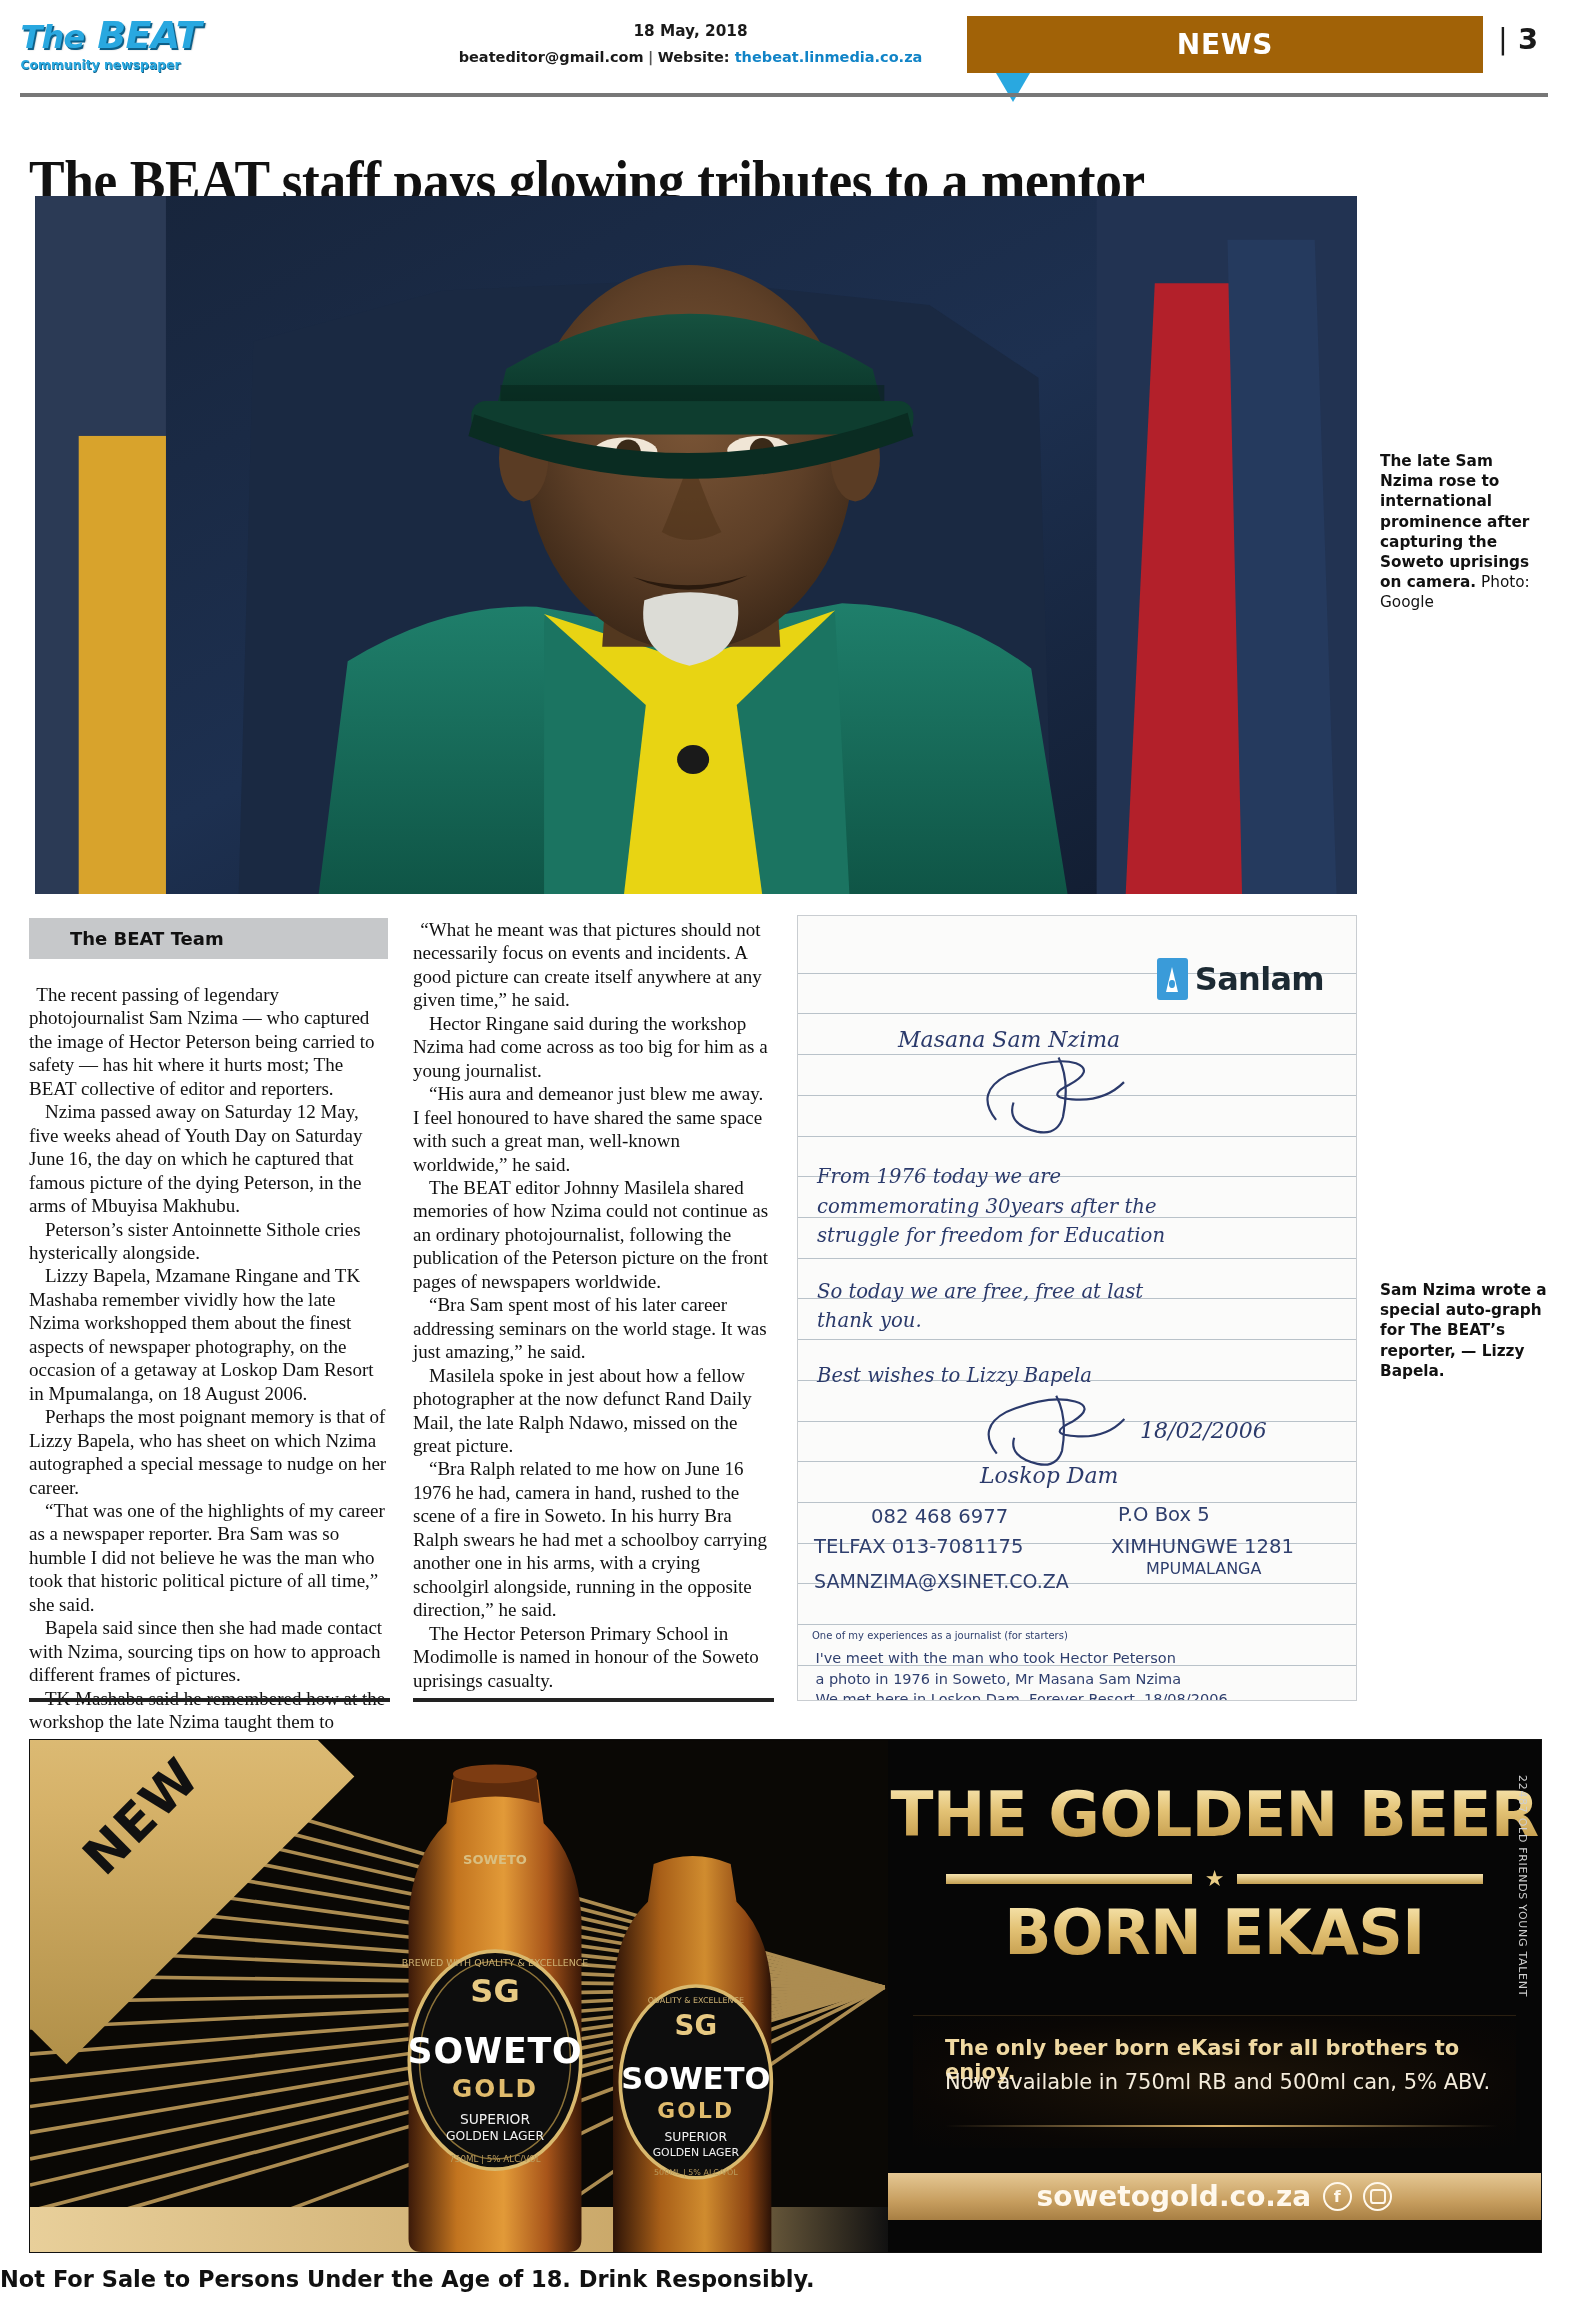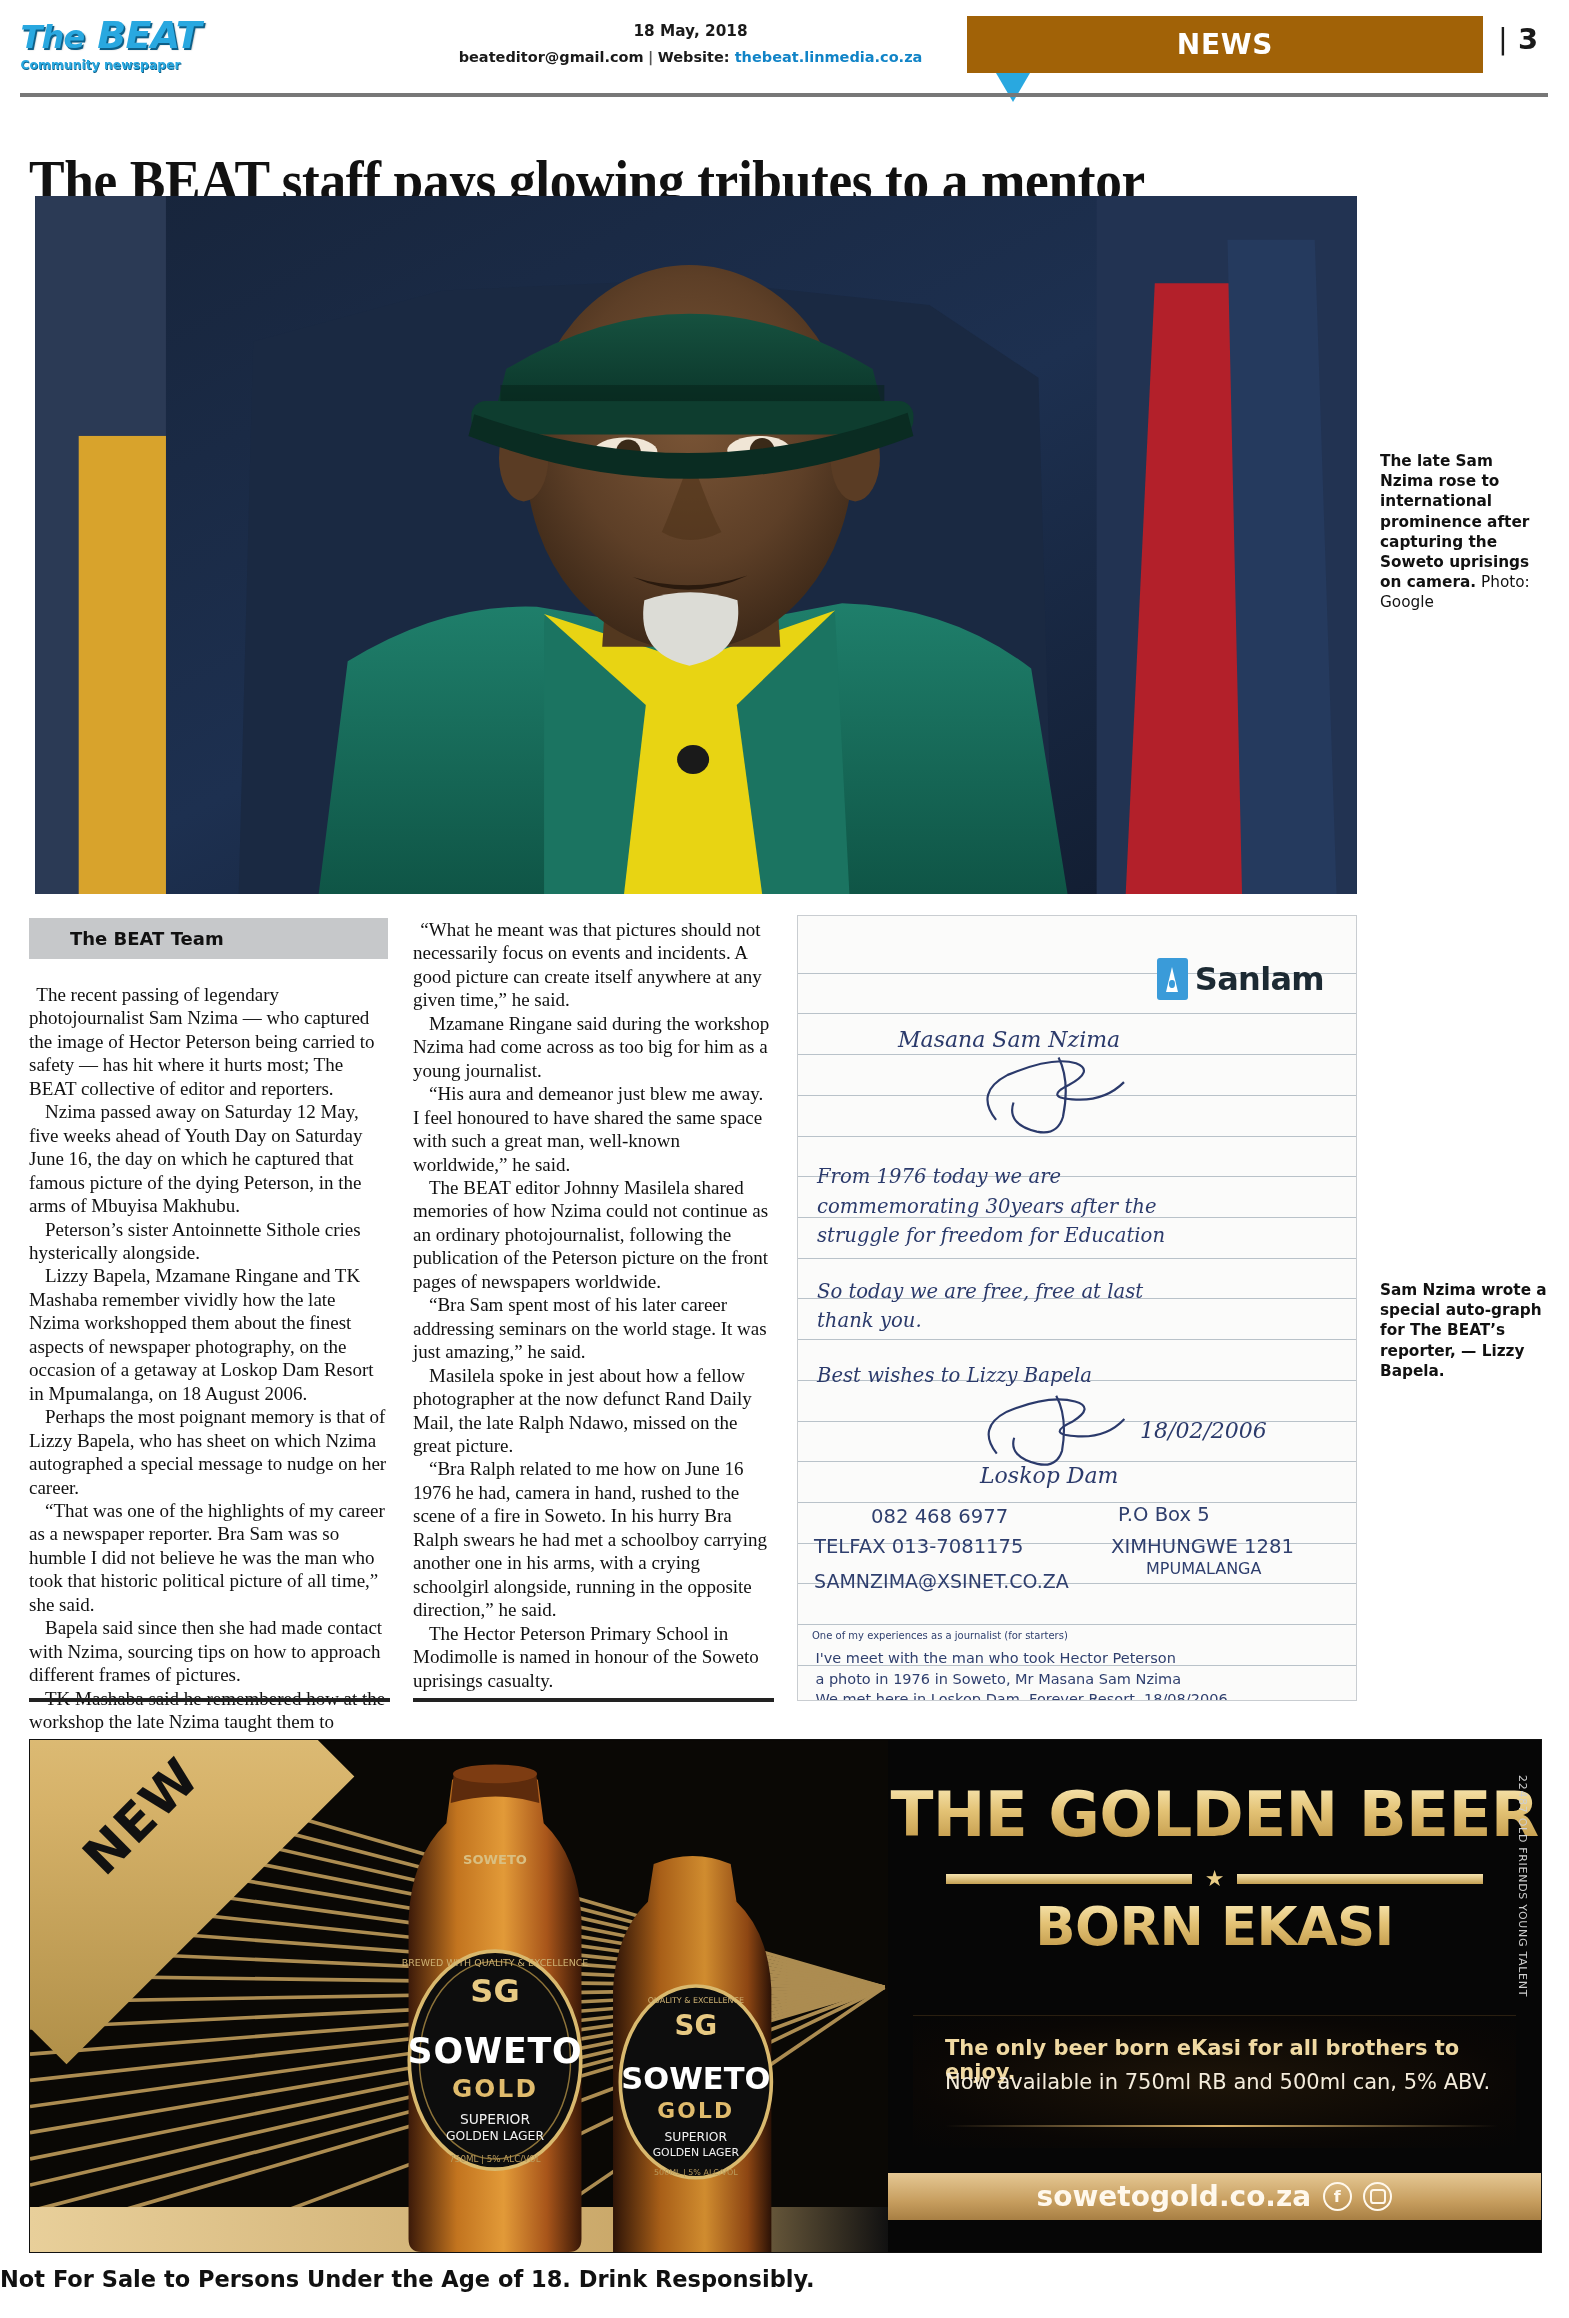--- a/index.html
+++ b/index.html
@@ -149,21 +149,21 @@
     background:linear-gradient(90deg,#e8cf9a,#caa869 70%,#111);
   }
   .ad-right{position:absolute;left:858px;top:0;width:653px;height:512px;}
   .ad-h1,.ad-h2{
     font-family:"DejaVu Sans", sans-serif;font-weight:bold;text-align:center;
     background:linear-gradient(180deg,#fdf0c0 0%,#e3c275 45%,#b98f3e 100%);
     -webkit-background-clip:text;background-clip:text;color:transparent;
     letter-spacing:-0.7px;
   }
   .ad-h1{position:absolute;left:0;top:38px;width:653px;font-size:63px;}
-  .ad-h2{position:absolute;left:0;top:156px;width:653px;font-size:53px;}
+  .ad-h2{position:absolute;left:0;top:156px;width:653px;font-size:62px;}
   .ad-divider{
     position:absolute;left:58px;top:131px;width:537px;height:16px;
     display:flex;align-items:center;justify-content:center;gap:13px;
   }
   .ad-divider .dline{
     flex:1;height:9.5px;background:linear-gradient(180deg,#f6e3ae,#c39f52);
   }
   .ad-divider .dstar{color:#e9cd86;font-size:22px;line-height:1;}
   .ad-tagbox{
     position:absolute;left:25px;top:275px;width:603px;height:132px;
@@ -322,21 +322,21 @@
     <p>Lizzy Bapela, Mzamane Ringane and TK Mashaba remember vividly how the late Nzima workshopped them about the finest aspects of newspaper photography, on the occasion of a getaway at Loskop Dam Resort in Mpumalanga, on 18 August 2006.</p>
     <p>Perhaps the most poignant memory is that of Lizzy Bapela, who has sheet on which Nzima autographed a special message to nudge on her career.</p>
     <p>“That was one of the highlights of my career as a newspaper reporter. Bra Sam was so humble I did not believe he was the man who took that historic political picture of all time,” she said.</p>
     <p>Bapela said since then she had made contact with Nzima, sourcing tips on how to approach different frames of pictures.</p>
     <p>TK Mashaba said he remembered how at the workshop the late Nzima taught them to always carry their cameras with them in case of any eventuality.</p>
   </div>
   <div class="col-rule" id="rule1"></div>
 
   <div class="col" id="col2">
     <p class="first">“What he meant was that pictures should not necessarily focus on events and incidents. A good picture can create itself anywhere at any given time,” he said.</p>
-    <p>Mzamane Ringane said during the workshop Nzima had come across as too big for him as a young journalist.</p>
+    <p>Hector Ringane said during the workshop Nzima had come across as too big for him as a young journalist.</p>
     <p>“His aura and demeanor just blew me away. I feel honoured to have shared the same space with such a great man, well-known worldwide,” he said.</p>
     <p>The BEAT editor Johnny Masilela shared memories of how Nzima could not continue as an ordinary photojournalist, following the publication of the Peterson picture on the front pages of newspapers worldwide.</p>
     <p>“Bra Sam spent most of his later career addressing seminars on the world stage. It was just amazing,” he said.</p>
     <p>Masilela spoke in jest about how a fellow photographer at the now defunct Rand Daily Mail, the late Ralph Ndawo, missed on the great picture.</p>
     <p>“Bra Ralph related to me how on June 16 1976 he had, camera in hand, rushed to the scene of a fire in Soweto. In his hurry Bra Ralph swears he had met a schoolboy carrying another one in his arms, with a crying schoolgirl alongside, running in the opposite direction,” he said.</p>
     <p>The Hector Peterson Primary School in Modimolle is named in honour of the Soweto uprisings casualty.</p>
   </div>
   <div class="col-rule" id="rule2"></div>
 
   <div class="autograph">

